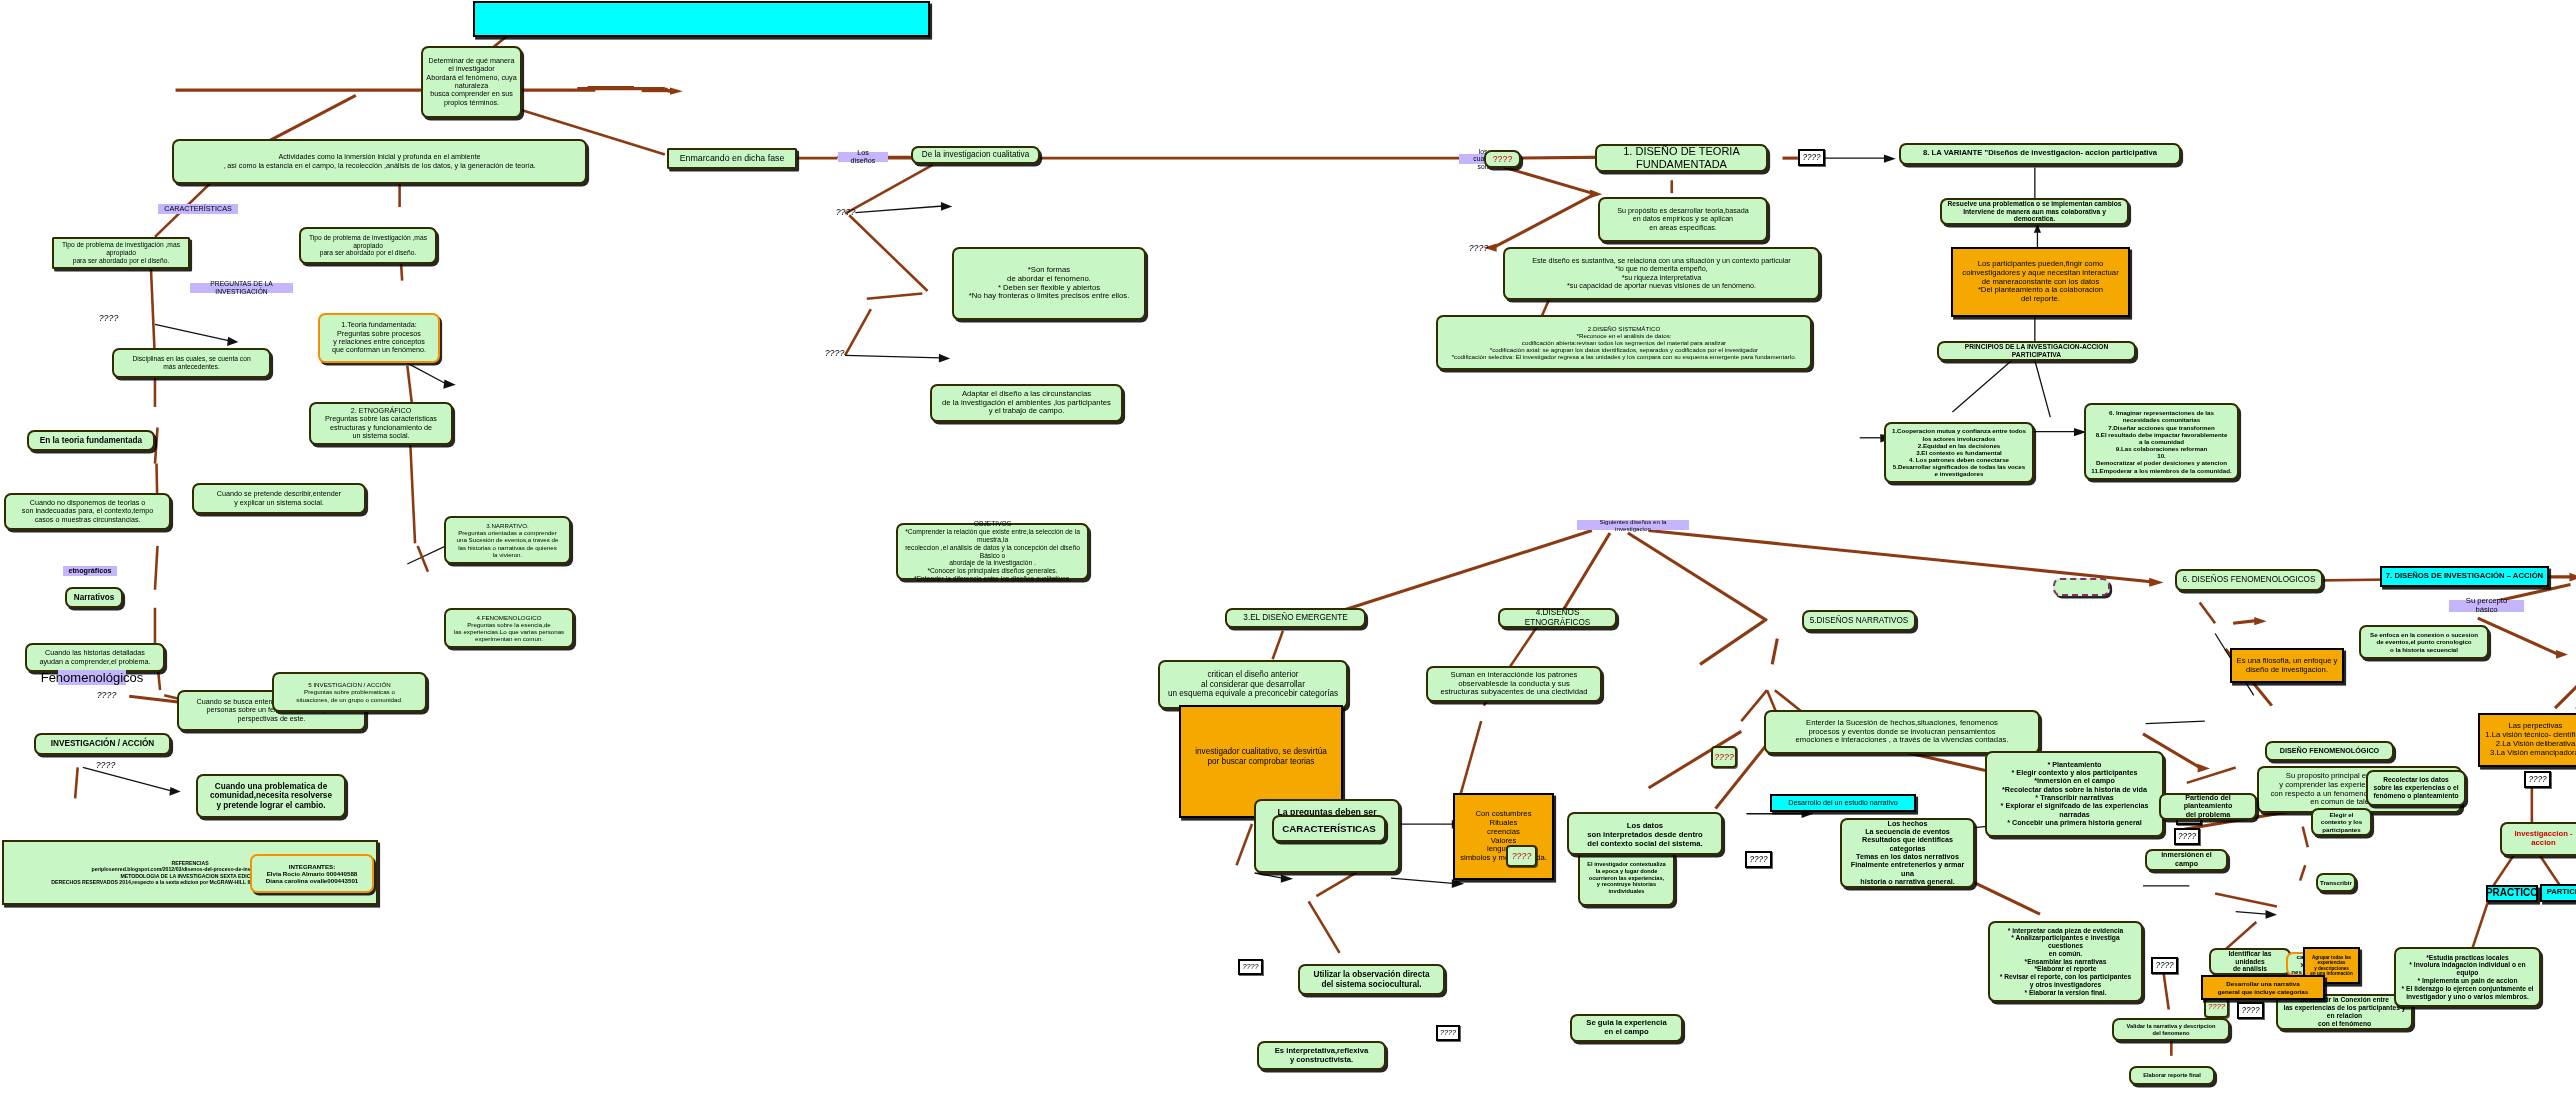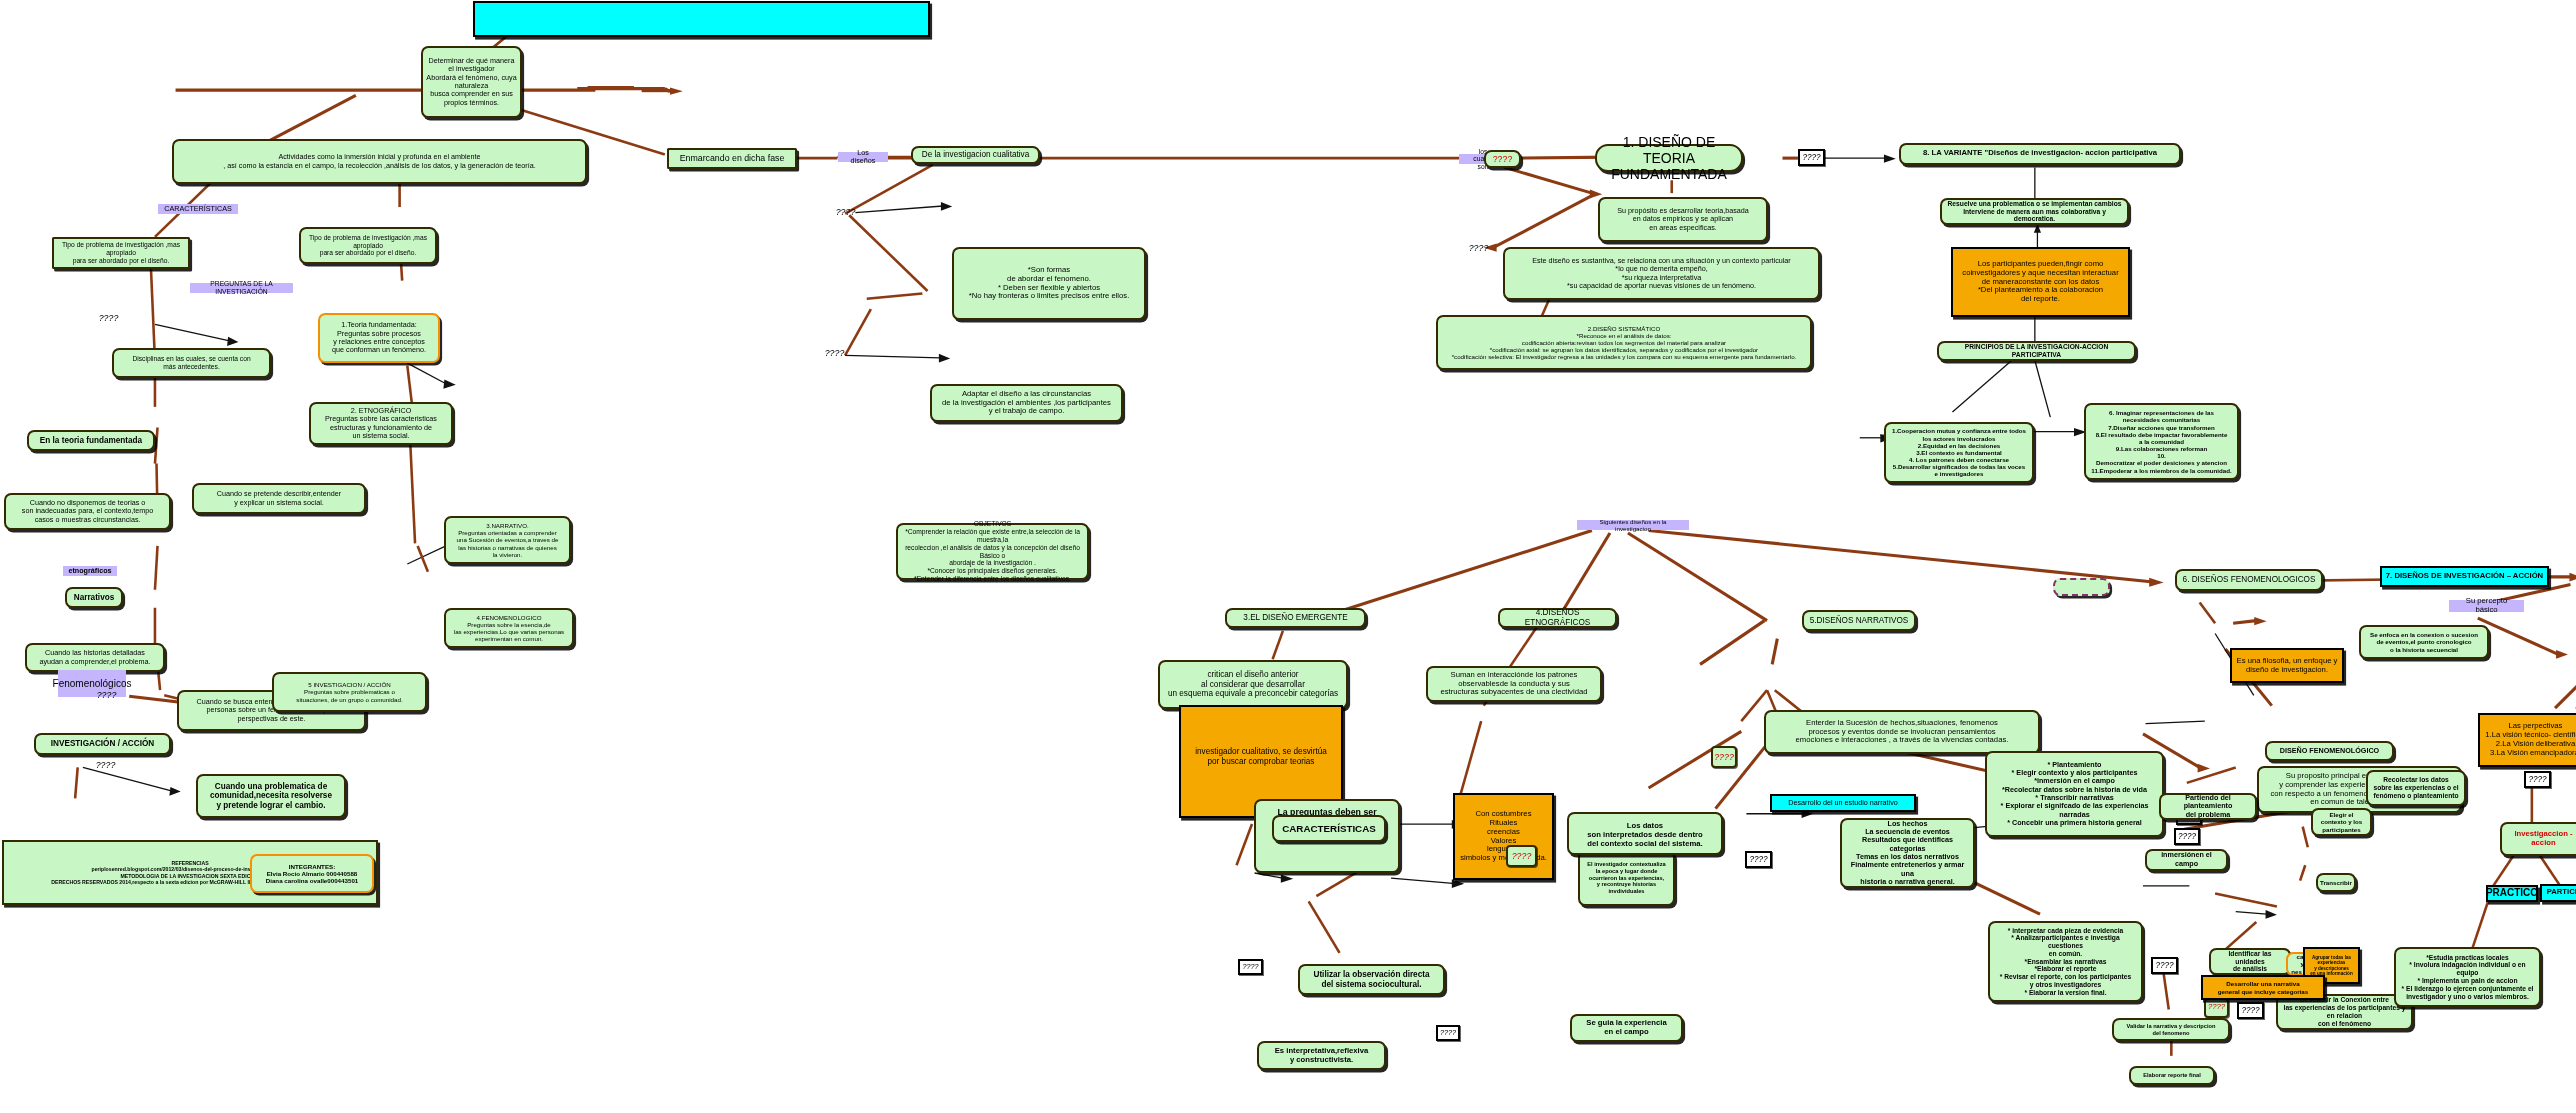--- a/index.html
+++ b/index.html
@@ -215,21 +215,21 @@
 son inadecuadas para, el contexto,tempo
 casos o muestras circunstancias.</div>
 
   <div class="node cyanlabel" style="left:63px;top:566px;width:54px;height:10.3px;font-size:7.2px;font-weight:bold;">etnográficos</div>
 
   <div class="node" style="left:65px;top:587px;width:58px;height:20.6px;font-size:8.2px;font-weight:bold;">Narrativos</div>
 
   <div class="node" style="left:25px;top:643px;width:140px;height:29px;font-size:7.2px;">Cuando las historias detalladas
 ayudan a comprender,el problema.</div>
 
-  <div class="node cyanlabel" style="left:58px;top:670px;width:68px;height:27px;font-size:10px;">Fenomenológicos</div>
+  <div class="node cyanlabel" style="left:58px;top:670px;width:68px;height:15px;font-size:13px;">Fenomenológicos</div>
 
   <div class="node" style="left:177px;top:690px;width:189px;height:41px;font-size:7.2px;">Cuando se busca entender las experiencias,de
 personas sobre un fenomeno o multiples
 perspectivas de este.</div>
 
   <div class="node plain" style="left:94px;top:689px;width:25px;height:12.4px;font-size:8.8px;font-style:italic;">????</div>
 
   <div class="node" style="left:34px;top:733px;width:137px;height:21.6px;font-size:8.2px;font-weight:bold;">INVESTIGACIÓN / ACCIÓN</div>
 
   <div class="node plain" style="left:93px;top:759px;width:25px;height:12.4px;font-size:8.8px;font-style:italic;">????</div>
@@ -298,21 +298,21 @@
 
   <div class="node" style="left:896px;top:523px;width:193px;height:57px;font-size:6.7px;">OBJETIVOS
 *Comprender la relación que existe entre,la selección  de la muestra,la
 recoleccion ,el  análisis de datos y la concepción del diseño Básico o
 abordaje de la investigación .
 *Conocer los principales diseños generales.
 *Entender la diferencia  entre los diseños cualitativos.</div>
 
   <div class="node thin" style="left:1484px;top:150px;width:37px;height:17.5px;font-size:8.8px;color:#d40000;border-color:#332b00;background:#c8f7c5;">????</div>
 
-  <div class="node" style="left:1595px;top:144px;width:148px;height:28px;font-size:14px;border-radius:13px;">1. DISEÑO DE TEORIA FUNDAMENTADA</div>
+  <div class="node" style="left:1595px;top:144px;width:173px;height:28px;font-size:11px;">1. DISEÑO DE TEORIA FUNDAMENTADA</div>
 
   <div class="node qmark" style="left:1798px;top:149px;width:27px;height:16.5px;font-size:8.2px;">????</div>
 
   <div class="node" style="left:1899px;top:143px;width:282px;height:21.6px;font-size:7.7px;font-weight:bold;">8. LA VARIANTE "Diseños de investigacion- accion participativa</div>
 
   <div class="node" style="left:1598px;top:197px;width:170px;height:45px;font-size:7.2px;">Su  propósito es desarrollar teoria,basada
 en datos empiricos y se aplican
 en areas especificas.</div>
 
   <div class="node plain" style="left:1466px;top:242px;width:25px;height:12.4px;font-size:8.8px;font-style:italic;">????</div>

